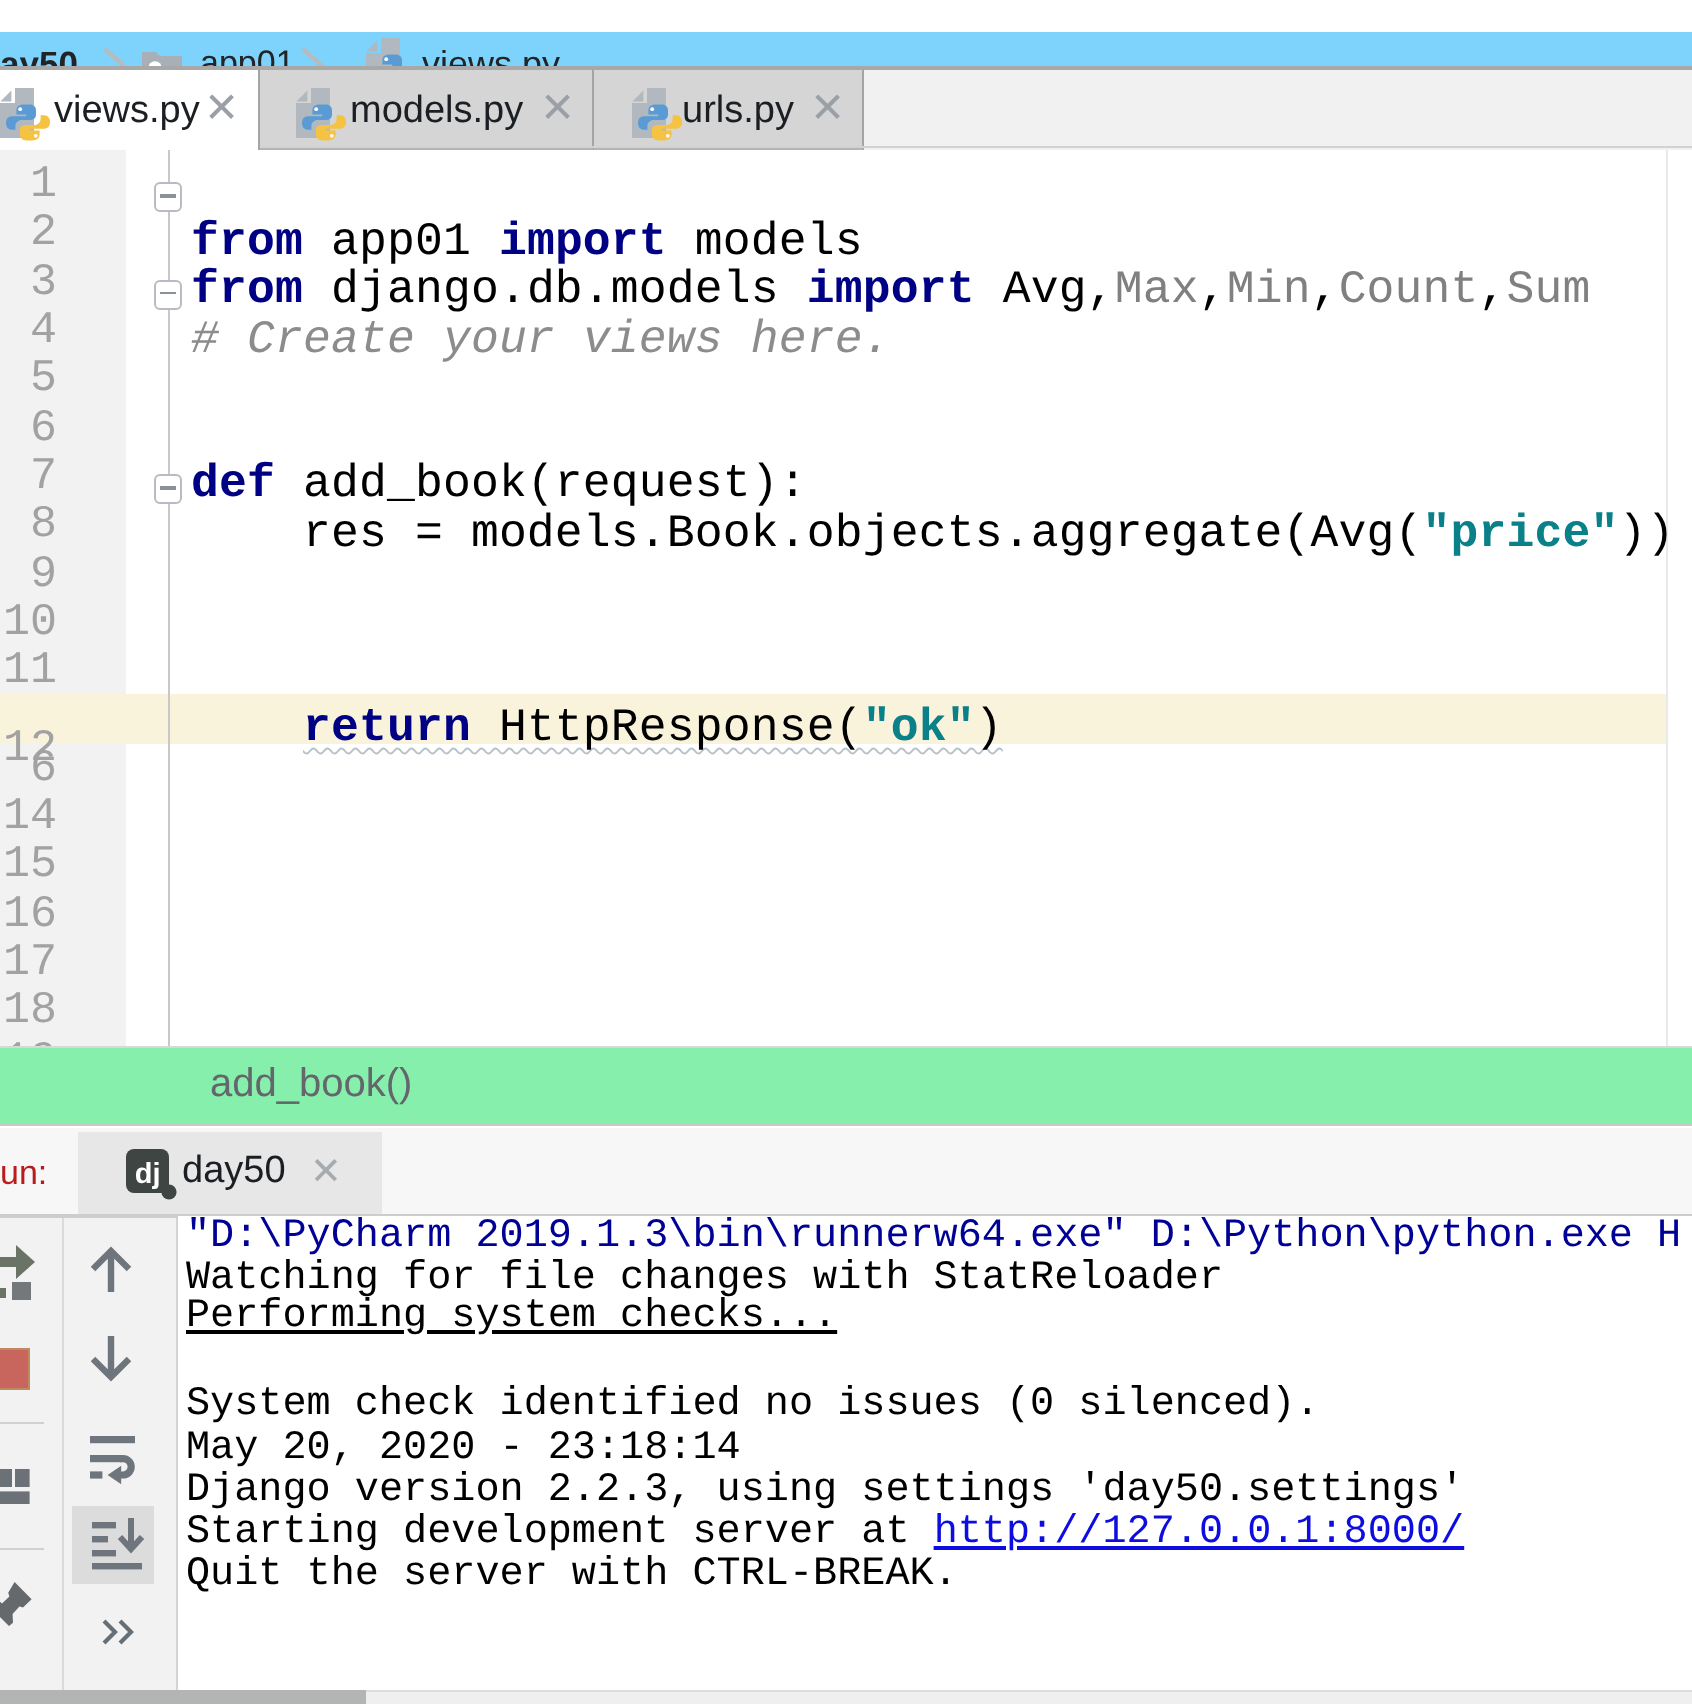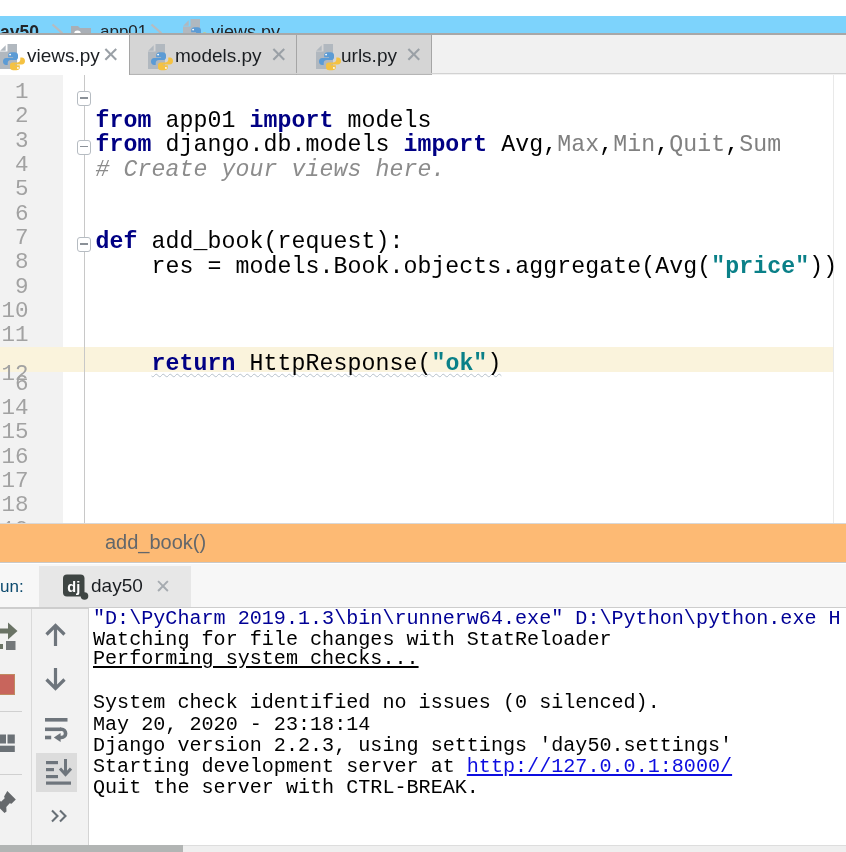--- a/index.html
+++ b/index.html
@@ -26,21 +26,21 @@
       font-family:"Liberation Mono",monospace;font-size:23.2px;color:#000;
       padding-left:10.5px;letter-spacing:0.08px;}
   .k{color:#000084;font-weight:bold;}
   .g{color:#808080;}
   .cm{color:#8c8c8c;font-style:italic;}
   .s{color:#0a8088;font-weight:bold;}
   .b{color:#0000d0;}
   .fold{width:12px;height:13px;background:#fff;border:1px solid #b6bcc2;border-radius:3px;}
   .fold:after{content:"";position:absolute;left:2px;right:2px;top:5px;height:1.5px;background:#8b9198;}
   
-  #addbar{left:0;top:523px;width:846px;height:40px;background:#fdba74;
+  #addbar{left:0;top:523px;width:846px;height:40px;background:#86efac;
           border-top:1px solid #d8d8d8;border-bottom:1px solid #c9c9c9;box-sizing:border-box;}
   
   #runstrip{left:0;top:564px;width:846px;height:45px;background:#f7f7f7;}
   #runtab{left:39px;top:2px;width:152px;height:43px;background:#e7e7e7;}
   #runborder{left:0;top:607px;width:846px;height:2px;background:#cdcdcd;}
   
   #toolbar{left:0;top:609px;width:88px;height:236px;background:#f2f2f2;border-right:1px solid #d4d4d4;}
   #tbdiv{left:31px;top:609px;width:1px;height:236px;background:#dadada;}
   #console{left:89px;top:607.5px;width:757px;height:239px;background:#fff;}
   .con{left:4px;width:750px;white-space:pre;font-family:"Liberation Mono",monospace;
@@ -144,34 +144,34 @@
   <div class="abs lnum" style="top:369.6px;">16</div>
   <div class="abs lnum" style="top:393.9px;">17</div>
   <div class="abs lnum" style="top:418.2px;">18</div>
   <div class="abs lnum" style="top:442.5px;">19</div>
 
   <div class="abs fold" style="left:77px;top:16.3px;"></div>
   <div class="abs fold" style="left:77px;top:64.9px;"></div>
   <div class="abs fold" style="left:77px;top:162.1px;"></div>
 
   <div class="abs cl" style="top:33.9px;"><span class="k">from</span> app01 <span class="k">import</span> models</div>
-  <div class="abs cl" style="top:58.2px;"><span class="k">from</span> django.db.models <span class="k">import</span> Avg,<span class="g">Max</span>,<span class="g">Min</span>,<span class="g">Quit</span>,<span class="g">Sum</span></div>
+  <div class="abs cl" style="top:58.2px;"><span class="k">from</span> django.db.models <span class="k">import</span> Avg,<span class="g">Max</span>,<span class="g">Min</span>,<span class="g">Count</span>,<span class="g">Sum</span></div>
   <div class="abs cl" style="top:82.5px;"><span class="cm"># Create your views here.</span></div>
   <div class="abs cl" style="top:155.4px;"><span class="k">def</span> add_book(request):</div>
   <div class="abs cl" style="top:179.7px;">    res = models.Book.objects.aggregate(Avg(<span class="s">"price"</span>))</div>
   <div class="abs cl" style="top:276.9px;">    <span style="text-decoration:underline wavy #b7c1ca;text-decoration-skip-ink:none;text-decoration-thickness:1.2px;text-underline-offset:3px;"><span class="k">return</span> HttpResponse(<span class="s">"ok"</span>)</span></div>
 </div>
 
 <div id="addbar" class="abs">
   <div class="abs" style="left:105px;top:6.5px;font-size:20px;line-height:22px;color:#63676b;">add_book()</div>
 </div>
 
 <div id="runstrip" class="abs">
   <div id="runtab" class="abs"></div>
-  <div class="abs" style="left:0;top:13px;font-size:17px;line-height:20px;color:#0c4a6e;">un:</div>
+  <div class="abs" style="left:0;top:13px;font-size:17px;line-height:20px;color:#b91c1c;">un:</div>
   <svg class="abs" style="left:62px;top:9px;" width="27" height="27" viewBox="0 0 27 27">
     <rect x="1" y="1.5" width="21.5" height="22" rx="4" fill="#3e4543"></rect>
     <circle cx="22.5" cy="23" r="3.8" fill="#3e4543"></circle>
     <text x="11.8" y="18.5" font-family="Liberation Sans" font-size="14.5" font-weight="bold" fill="#fff" text-anchor="middle">dj</text>
   </svg>
   <div class="abs" style="left:91px;top:12px;font-size:19px;line-height:20px;color:#1b1e22;">day50</div>
   <div class="abs" style="left:155px;top:13px;font-size:19px;line-height:20px;color:#a6abb0;">✕</div>
 </div>
 <div id="runborder" class="abs"></div>
 

